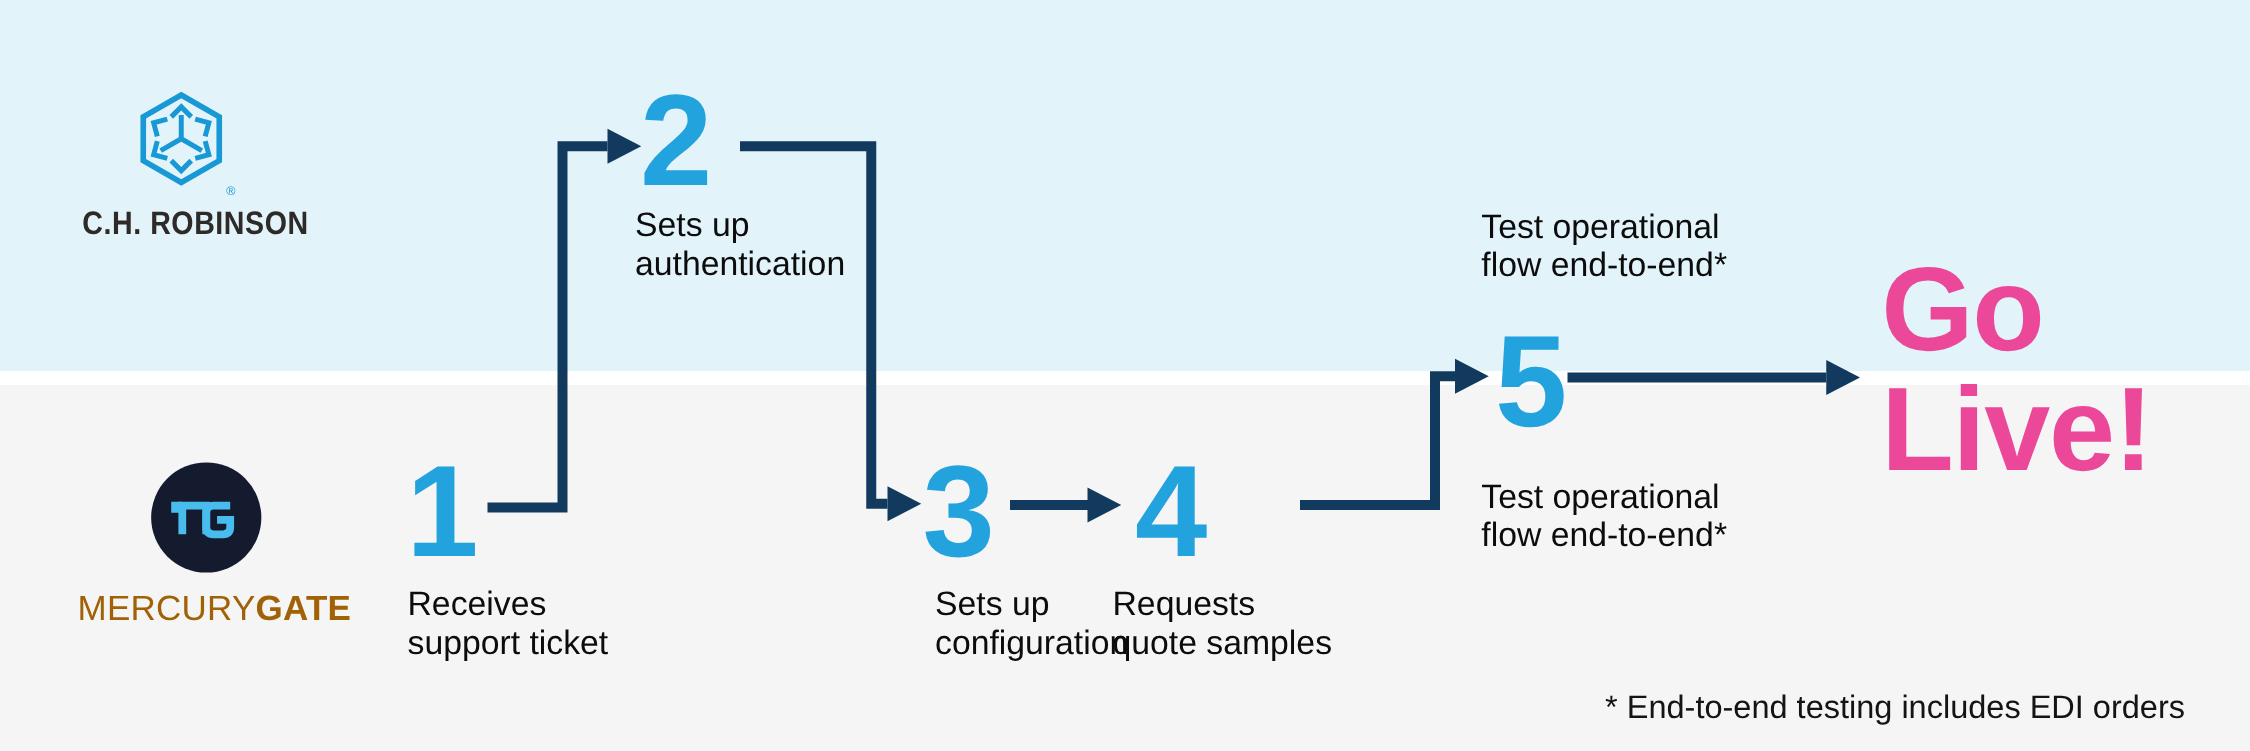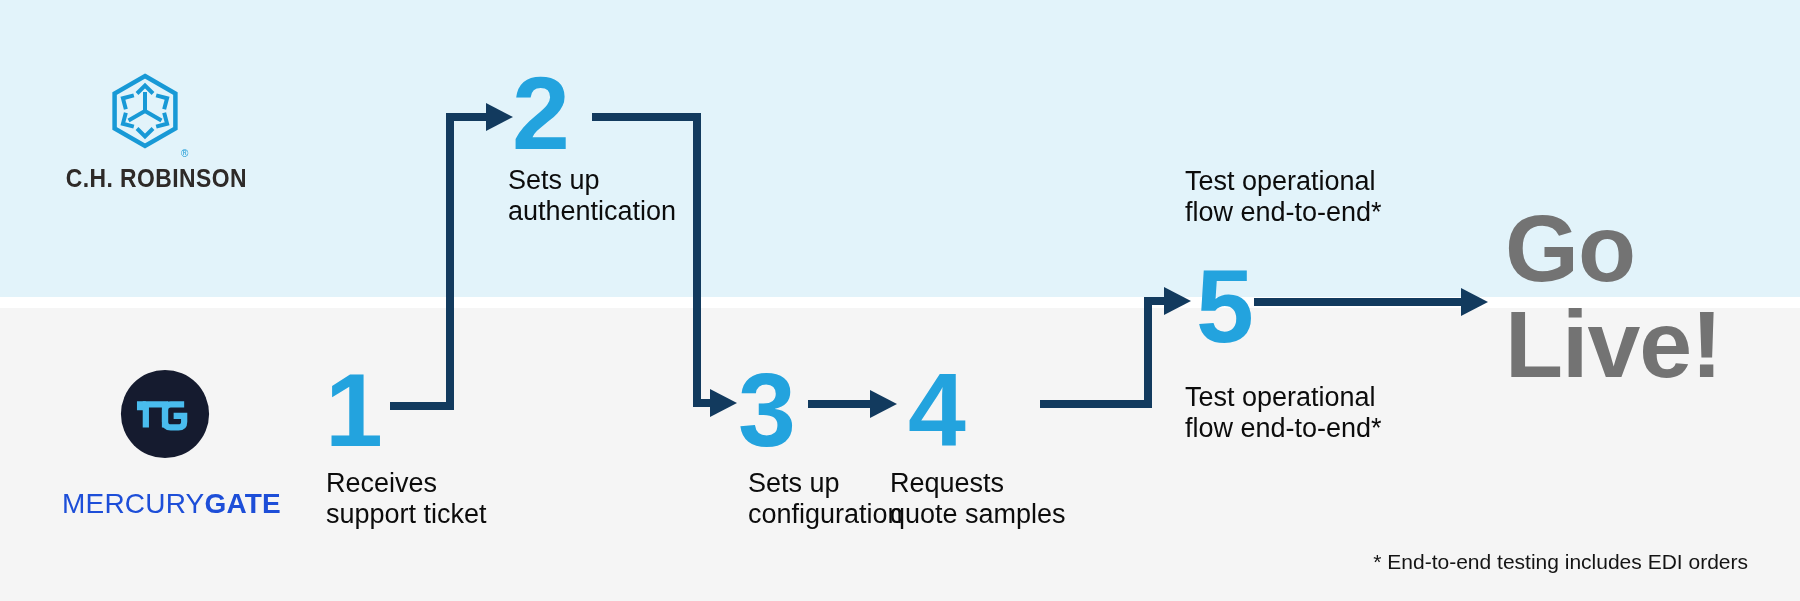--- a/index.html
+++ b/index.html
@@ -19,37 +19,37 @@
   .chr-hex{display:block;margin:0 auto;}
   .chr-reg{position:absolute;left:126px;top:76px;font-size:10px;color:#1899D6;}
   .chr-word{
     margin-top:13px;font-size:26px;font-weight:700;color:#2E2A28;
     transform:scaleX(0.88);transform-origin:center;white-space:nowrap;letter-spacing:0.5px;
   }
 
   
   .mg-logo{position:absolute;left:62px;top:368px;width:206px;text-align:center;}
   .mg-circle{display:block;margin:0 auto;}
-  .mg-word{margin-top:28px;font-size:28px;color:#1d4ed8;white-space:nowrap;letter-spacing:0.2px;}
+  .mg-word{margin-top:11px;font-size:28px;color:#a16207;white-space:nowrap;letter-spacing:0.2px;}
   .mg-word .mg-bold{font-weight:800;}
 
   .num{
     position:absolute;font-size:104px;font-weight:700;color:#23A3DE;
     line-height:100px;letter-spacing:-2px;
   }
   .lbl{
     position:absolute;font-size:27px;font-weight:400;color:#0C0C0C;
     line-height:31px;white-space:pre-line;
   }
   .golive{
     position:absolute;left:1505px;top:200px;font-size:95px;font-weight:700;
-    color:#737373;line-height:96px;white-space:pre-line;letter-spacing:-1px;
+    color:#ec4899;line-height:96px;white-space:pre-line;letter-spacing:-1px;
   }
   .footnote{
-    position:absolute;right:52px;top:550px;font-size:21px;font-weight:400;color:#141414;
+    position:absolute;right:52px;top:550px;font-size:26px;font-weight:400;color:#141414;
   }
 </style>
 </head>
 <body>
 
 <div class="canvas">
 
   <div class="lane lane-top"></div>
   <div class="divider"></div>
   <div class="lane lane-bottom"></div>

